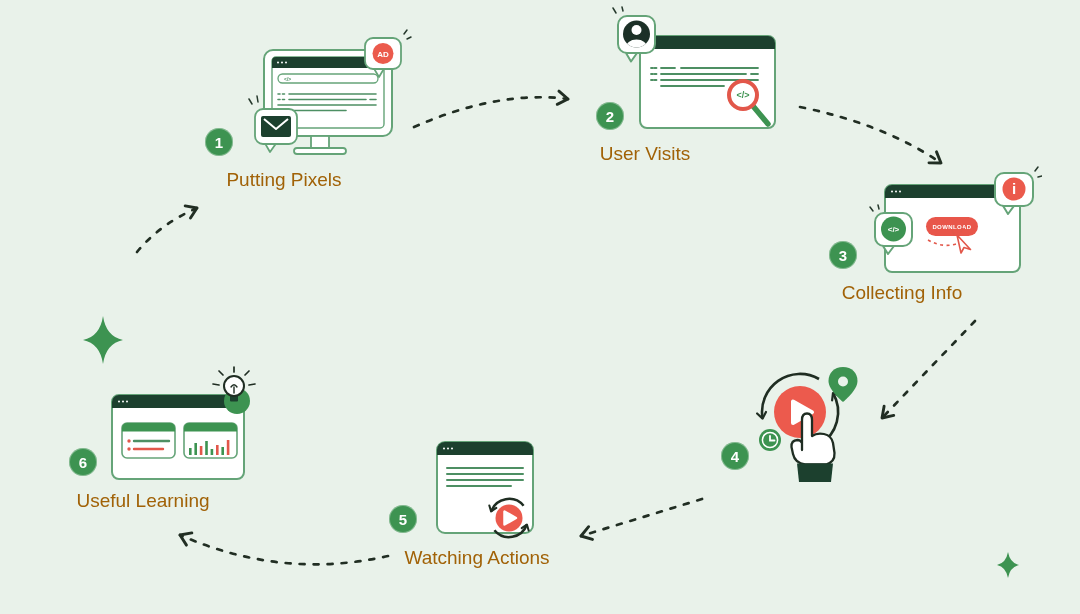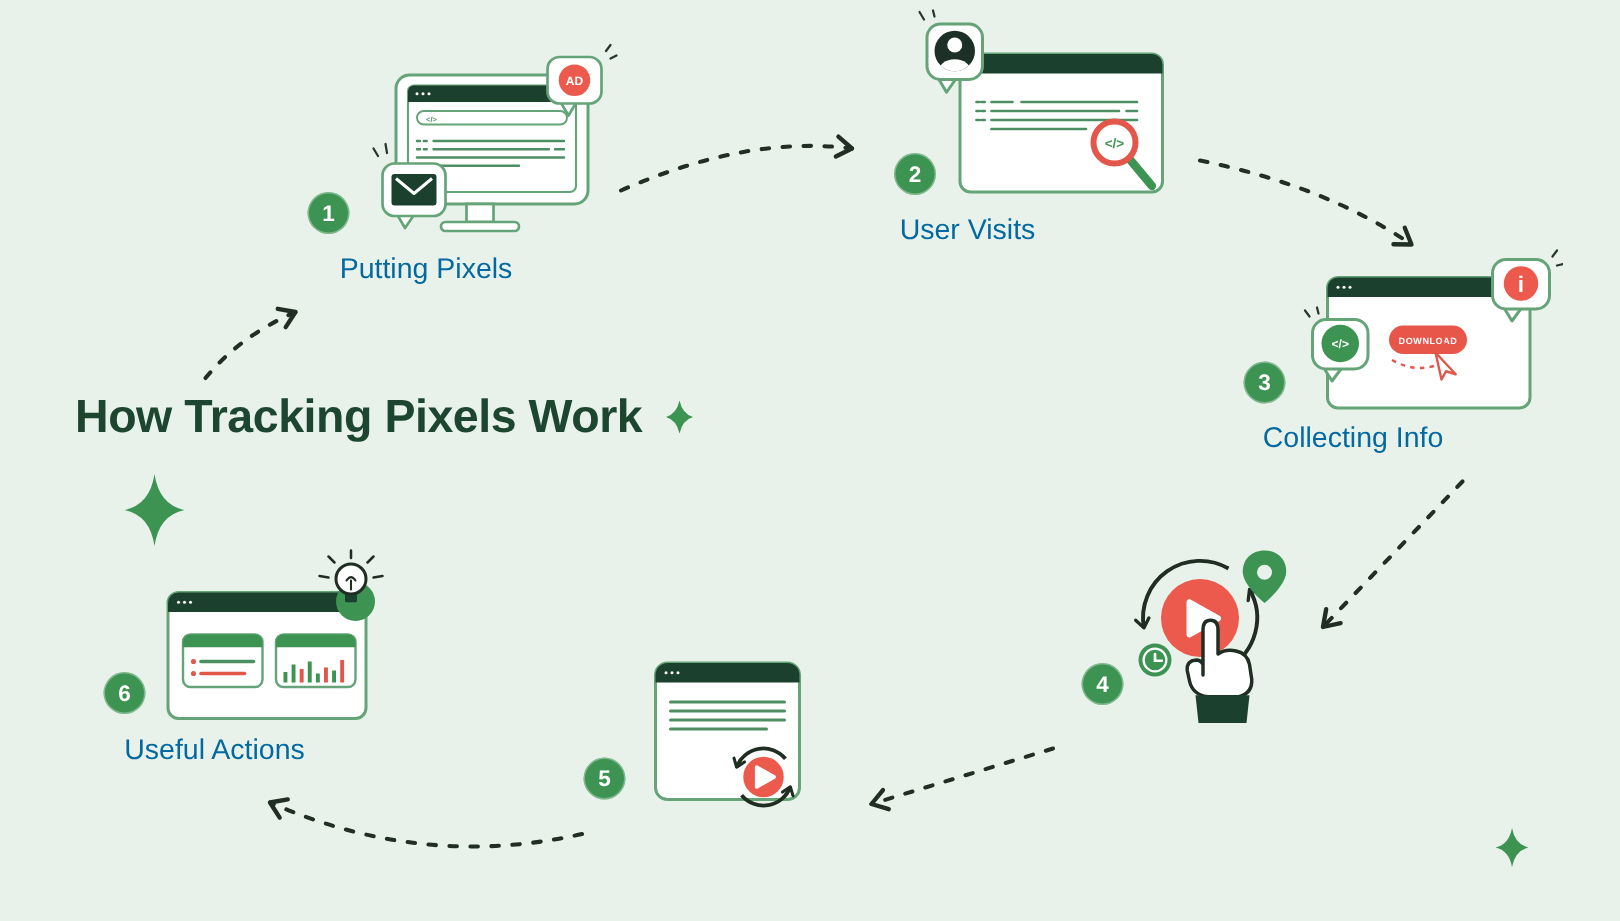--- a/index.html
+++ b/index.html
@@ -11,21 +11,21 @@
   .title{
     position:absolute;left:50px;top:260px;display:flex;align-items:center;gap:14px;
     font-size:31px;font-weight:800;color:#1d4631;letter-spacing:-0.3px;white-space:nowrap;
   }
   .badge{
     position:absolute;width:28px;height:28px;border-radius:50%;background:#3d9351;
     color:#ffffff;font-weight:700;font-size:15px;display:flex;align-items:center;justify-content:center;
     box-shadow:0 0 0 1px rgba(255,255,255,.35) inset;
   }
   .step-label{
-    position:absolute;transform:translateX(-50%);font-size:19px;color:#0369a1;
+    position:absolute;transform:translateX(-50%);font-size:19px;color:#a16207;
     font-weight:500;white-space:nowrap;
   }
   svg{display:block;}
 </style>
 </head>
 <body>
 
 <div class="canvas">
 
   <svg class="abs" style="left:0;top:0" width="1080" height="614" viewBox="0 0 1080 614">
@@ -44,26 +44,20 @@
     </g>
   </svg>
 
   <svg class="abs" style="left:81px;top:314px" width="44" height="52" viewBox="-22 -26 44 52">
     <path d="M0,-24 Q3,-3.5 20,0 Q3,3.5 0,24 Q-3,3.5 -20,0 Q-3,-3.5 0,-24 Z" fill="#3d9351"></path>
   </svg>
   <svg class="abs" style="left:996px;top:550px" width="24" height="30" viewBox="-12 -15 24 30">
     <path d="M0,-13 Q2,-2 11,0 Q2,2 0,13 Q-2,2 -11,0 Q-2,-2 0,-13 Z" fill="#3d9351"></path>
   </svg>
 
-  <div class="title">
-    <span>How Tracking Pixels Work</span>
-    <svg width="22" height="26" viewBox="-11 -13 22 26">
-      <path d="M0,-11 Q2,-2 9,0 Q2,2 0,11 Q-2,2 -9,0 Q-2,-2 0,-11 Z" fill="#3d9351"></path>
-    </svg>
-  </div>
 
   <svg class="abs" style="left:248px;top:24px" width="168" height="140" viewBox="0 0 168 140">
 
     <rect x="16" y="26" width="128" height="86" rx="9" fill="#ffffff" stroke="#65a478" stroke-width="2"></rect>
     <rect x="24" y="33" width="112" height="71" rx="4" fill="#ffffff" stroke="#65a478" stroke-width="1.4"></rect>
     <path d="M28,33 h104 a4,4 0 0 1 4,4 v7 h-112 v-7 a4,4 0 0 1 4,-4 z" fill="#1c402e"></path>
     <g fill="#ffffff">
         <circle cx="30" cy="38.5" r="1"></circle>
         <circle cx="34" cy="38.5" r="1"></circle>
         <circle cx="38" cy="38.5" r="1"></circle>
@@ -275,15 +269,16 @@
   <div class="badge" style="left:389px;top:505px">
       <span>5</span>
     </div>
   <div class="badge" style="left:69px;top:448px">
       <span>6</span>
     </div>
 
   <div class="step-label" style="left:284px;top:169px">Putting Pixels</div>
   <div class="step-label" style="left:645px;top:143px">User Visits</div>
   <div class="step-label" style="left:902px;top:282px">Collecting Info</div>
-  <div class="step-label" style="left:143px;top:490px">Useful Actions</div>
+  <div class="step-label" style="left:477px;top:547px">Watching Actions</div>
+  <div class="step-label" style="left:143px;top:490px">Useful Learning</div>
 
 </div>
 
 </body></html>

